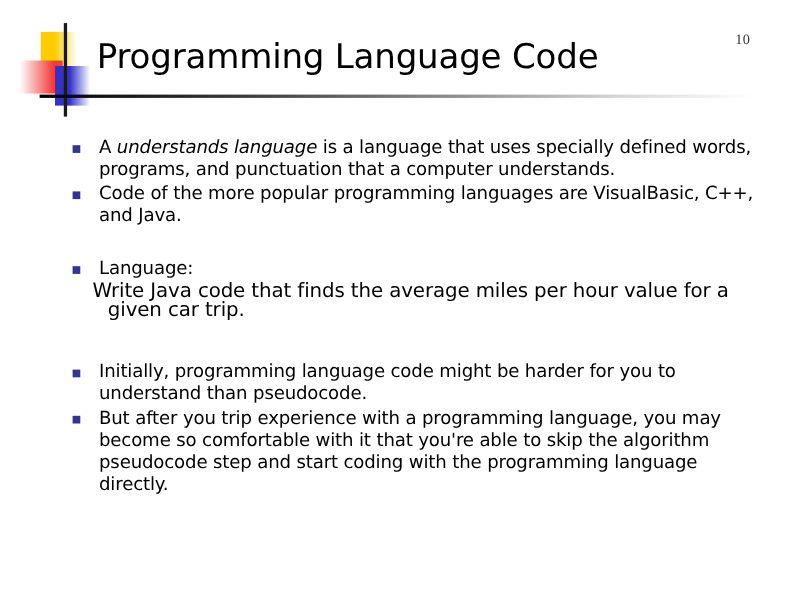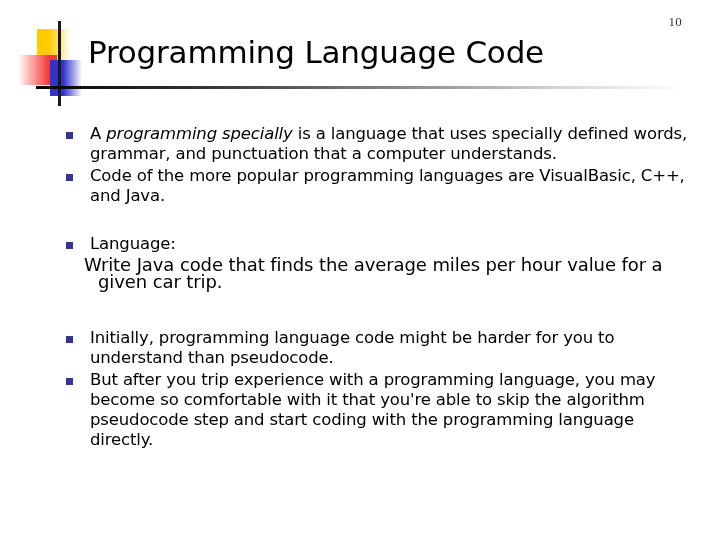--- a/index.html
+++ b/index.html
@@ -12,21 +12,21 @@
     height: 540px;
     position: relative;
     overflow: hidden;
     font-family: "DejaVu Sans", sans-serif;
     -webkit-font-smoothing: antialiased;
   }
 
   
   .slide-number {
     position: absolute;
-    top: 14px;
+    top: 28px;
     right: 38px;
     font-family: "Liberation Serif", serif;
     font-size: 13px;
     color: #333333;
     letter-spacing: 0.3px;
   }
 
   
   .logo {
     position: absolute;
@@ -146,21 +146,21 @@
   <div class="line-v"></div>
   <div class="line-h"></div>
 </div>
 
 <div class="title">Programming Language Code</div>
 
 <div class="body-area">
 
   <div class="bullet-row">
     <span class="bullet-marker"></span>
-    <div class="bullet-text"><span>A </span><span class="it">programming specially</span><span> is a language that uses specially defined words, grammar, and punctuation that a computer understands.</span></div>
+    <div class="bullet-text"><span>A </span><span class="it">understands language</span><span> is a language that uses specially defined words, programs, and punctuation that a computer understands.</span></div>
   </div>
 
   <div class="bullet-row">
     <span class="bullet-marker"></span>
     <div class="bullet-text">Code of the more popular programming languages are VisualBasic, C++, and Java.</div>
   </div>
 
   <div class="gap-md"></div>
 
   <div class="bullet-row">

